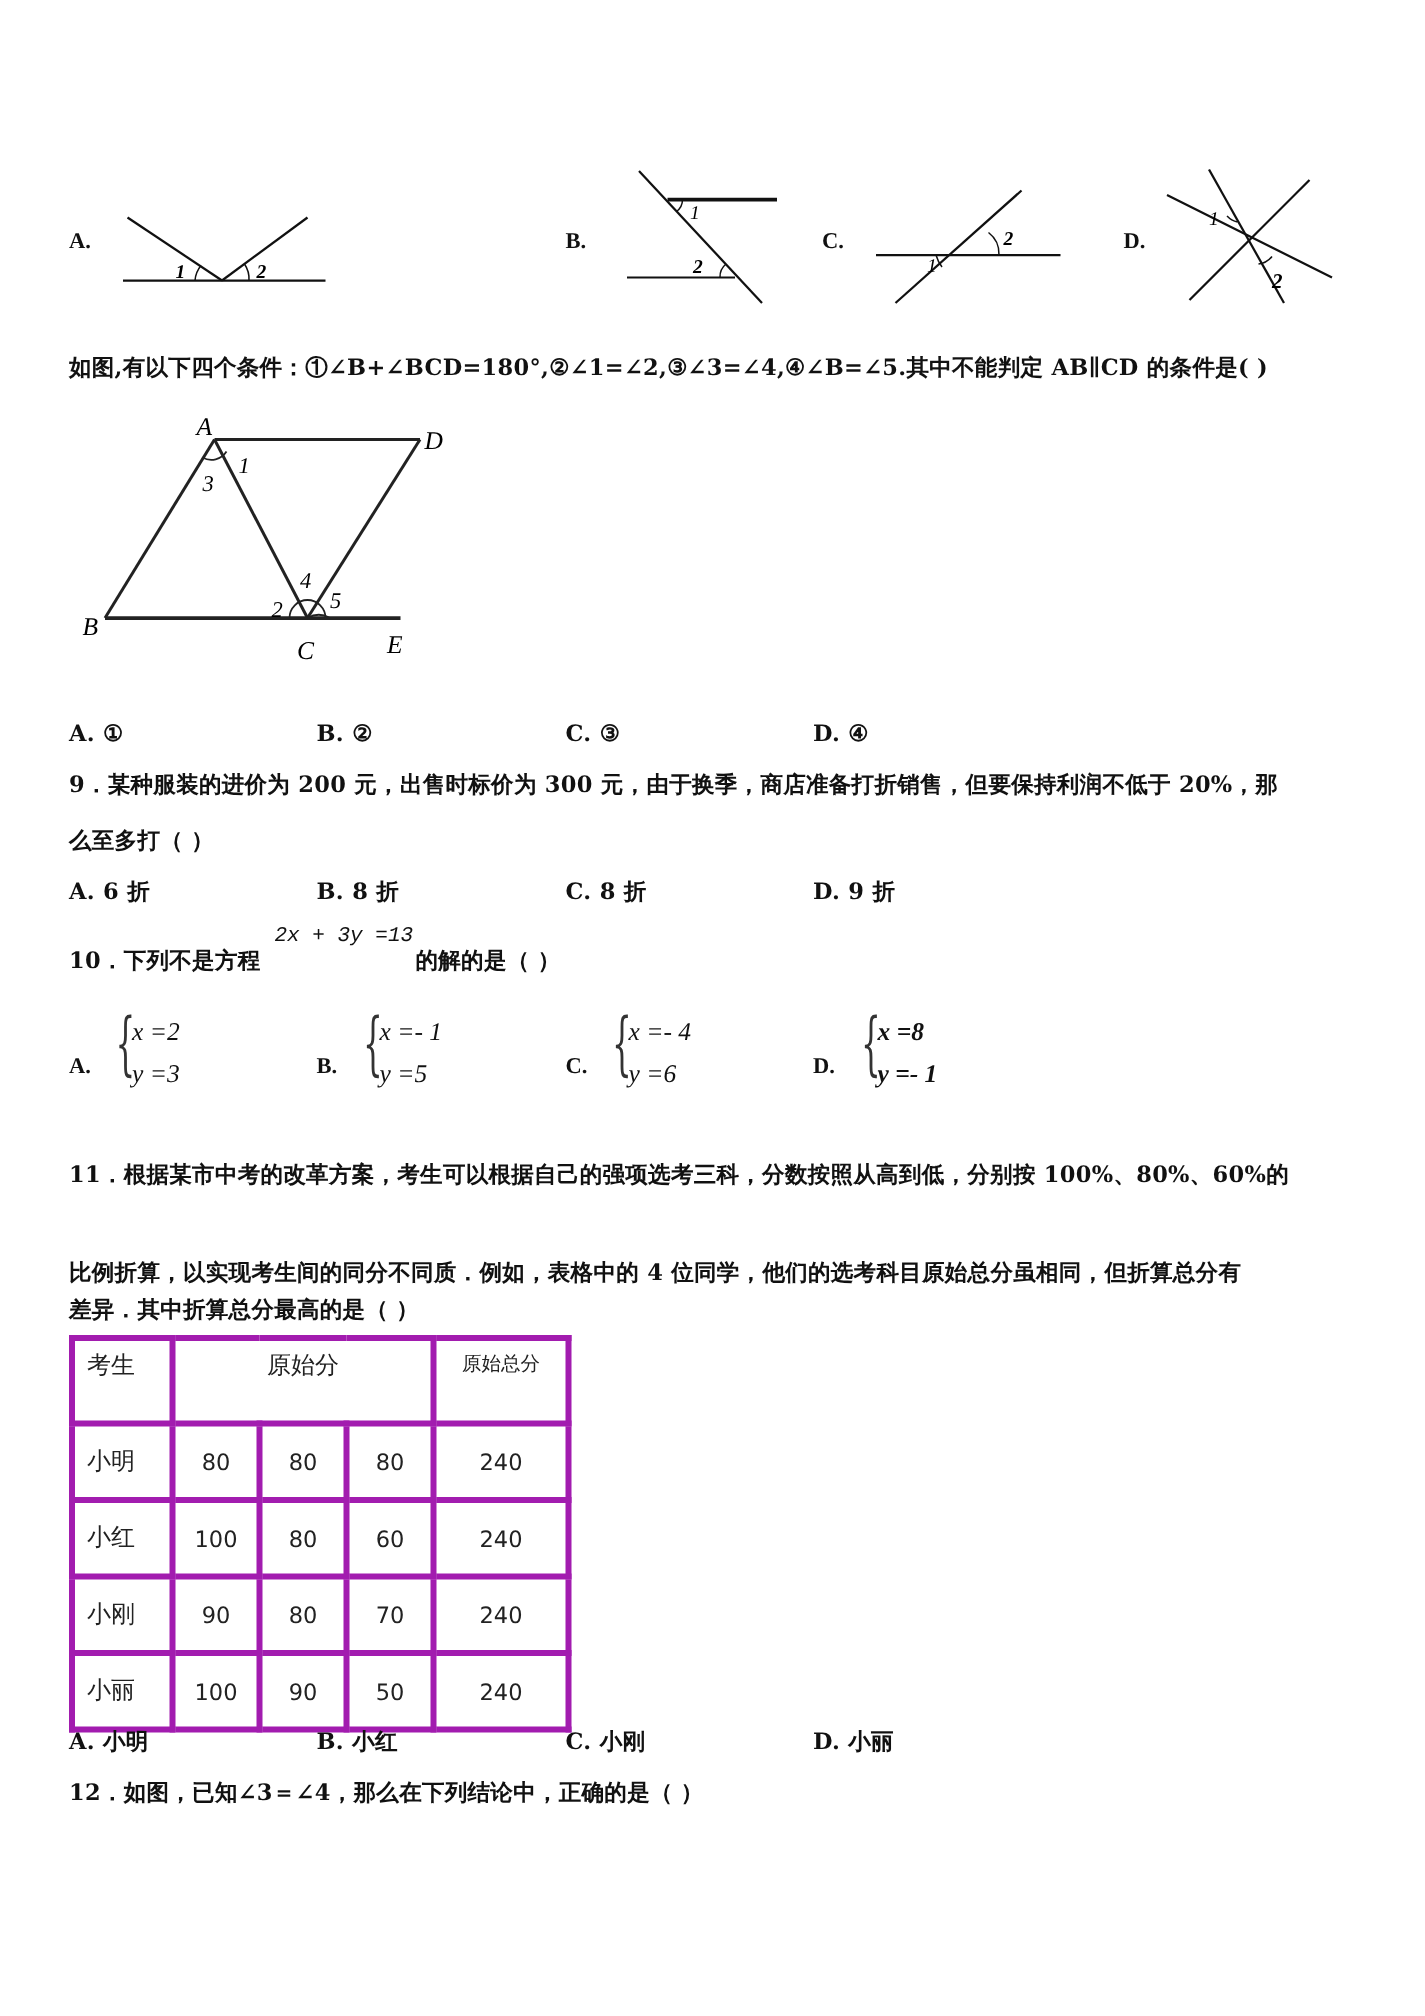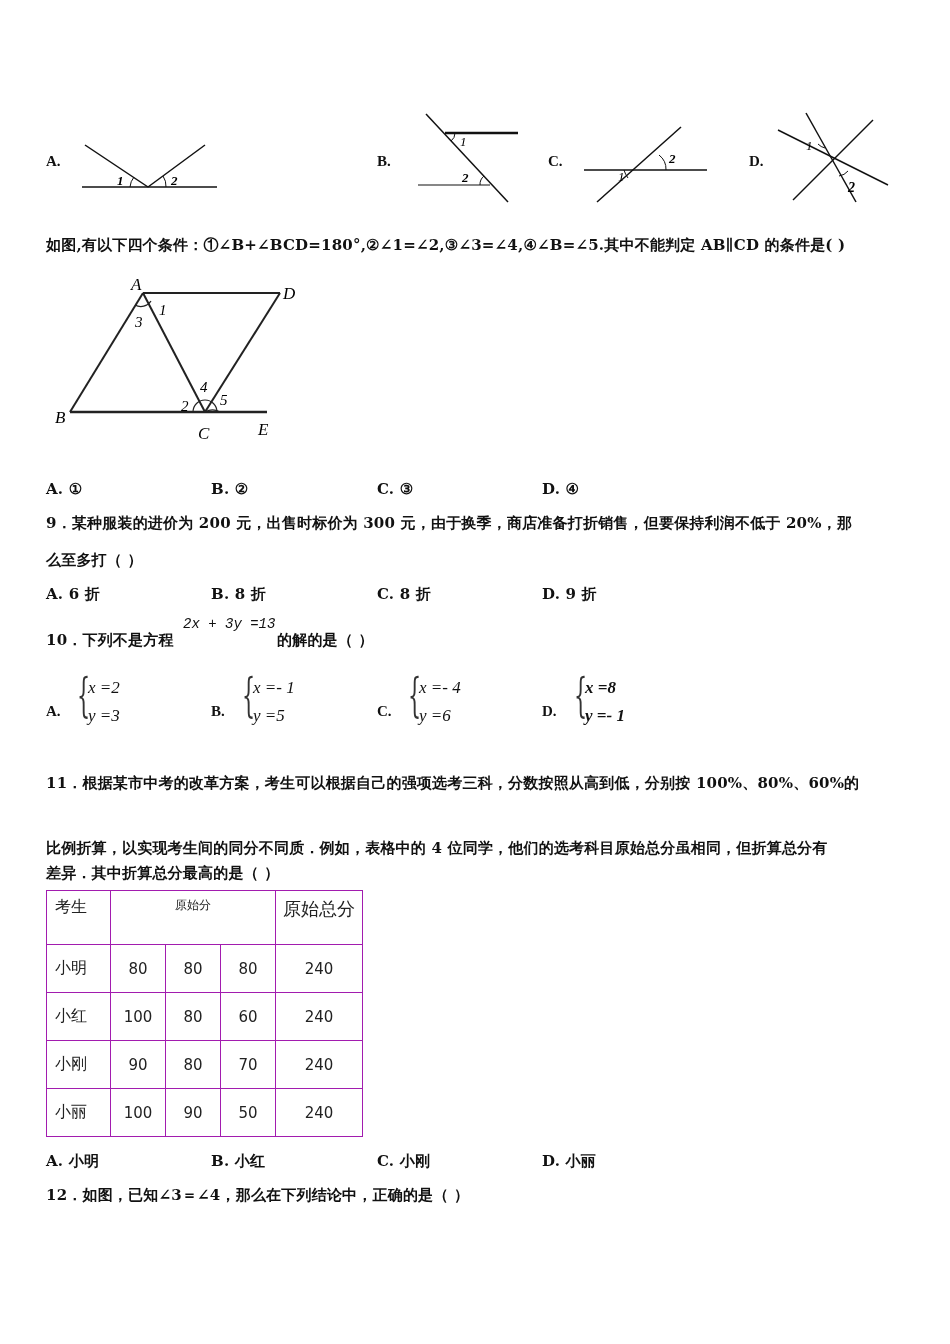--- a/index.html
+++ b/index.html
@@ -7,21 +7,21 @@
        font-family:"DejaVu Serif","Liberation Serif",serif;color:#111;}
   .abs{position:absolute;}
   .txt{font-size:15px;font-weight:bold;white-space:nowrap;letter-spacing:0.2px;}
   .opt-label{font-size:15px;font-weight:bold;font-family:"Liberation Serif",serif;}
   svg{position:absolute;overflow:visible;}
   svg text{font-family:"Liberation Serif",serif;font-style:italic;}
   .sys{position:absolute;font-family:"Liberation Serif",serif;font-style:italic;font-size:17px;line-height:28px;}
   .brace{position:absolute;font-size:46px;font-weight:100;font-family:"DejaVu Serif",serif;color:#333;transform:scaleX(0.45);transform-origin:left top;line-height:1;}
   table.scores{border-collapse:collapse;position:absolute;left:46px;top:890px;
     font-family:"DejaVu Sans","Liberation Sans",sans-serif;font-size:15px;color:#222;}
-  table.scores td{border:1px solid #a21caf;height:47px;text-align:center;padding:0;}
+  table.scores td{border:4px solid #a21caf;height:47px;text-align:center;padding:0;}
   table.scores td.name{width:55px;text-align:left;padding-left:8px;font-size:16px;}
   table.scores td.sc{width:54px;}
   table.scores td.tot{width:86px;}
   .formula{font-family:Liberation Mono, monospace;font-style:italic;font-size:14px;font-weight:normal;}
 </style>
 </head>
 <body>
 
 <div>
   <span class="abs opt-label" style="left:46px;top:153px;">A.</span>
@@ -147,22 +147,22 @@
 </div>
 
 <div class="abs txt" style="left:46px;top:774px;">11．根据某市中考的改革方案，考生可以根据自己的强项选考三科，分数按照从高到低，分别按 100%、80%、60%的</div>
 <div class="abs txt" style="left:46px;top:811px;margin-top:28px;">比例折算，以实现考生间的同分不同质．例如，表格中的 4 位同学，他们的选考科目原始总分虽相同，但折算总分有</div>
 <div class="abs txt" style="left:46px;top:864px;">差异．其中折算总分最高的是（ ）</div>
 
 <table class="scores">
   <tbody>
       <tr>
     <td class="name" style="vertical-align:top;padding-top:6px;">考生</td>
-    <td colspan="3" style="vertical-align:top;padding-top:6px;font-size:12px;">原始分</td>
-    <td class="tot" style="vertical-align:top;padding-top:6px;font-size:18px;">原始总分</td>
+    <td colspan="3" style="vertical-align:top;padding-top:6px;font-size:16px;">原始分</td>
+    <td class="tot" style="vertical-align:top;padding-top:6px;font-size:13px;">原始总分</td>
   </tr>
   <tr>
     <td class="name">小明</td>
     <td class="sc">80</td>
     <td class="sc">80</td>
     <td class="sc">80</td>
     <td class="tot">240</td>
   </tr>
   <tr>
     <td class="name">小红</td>

